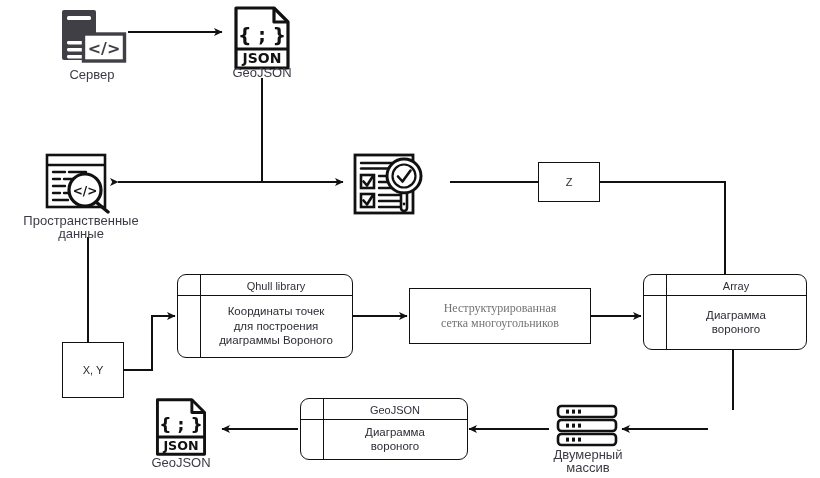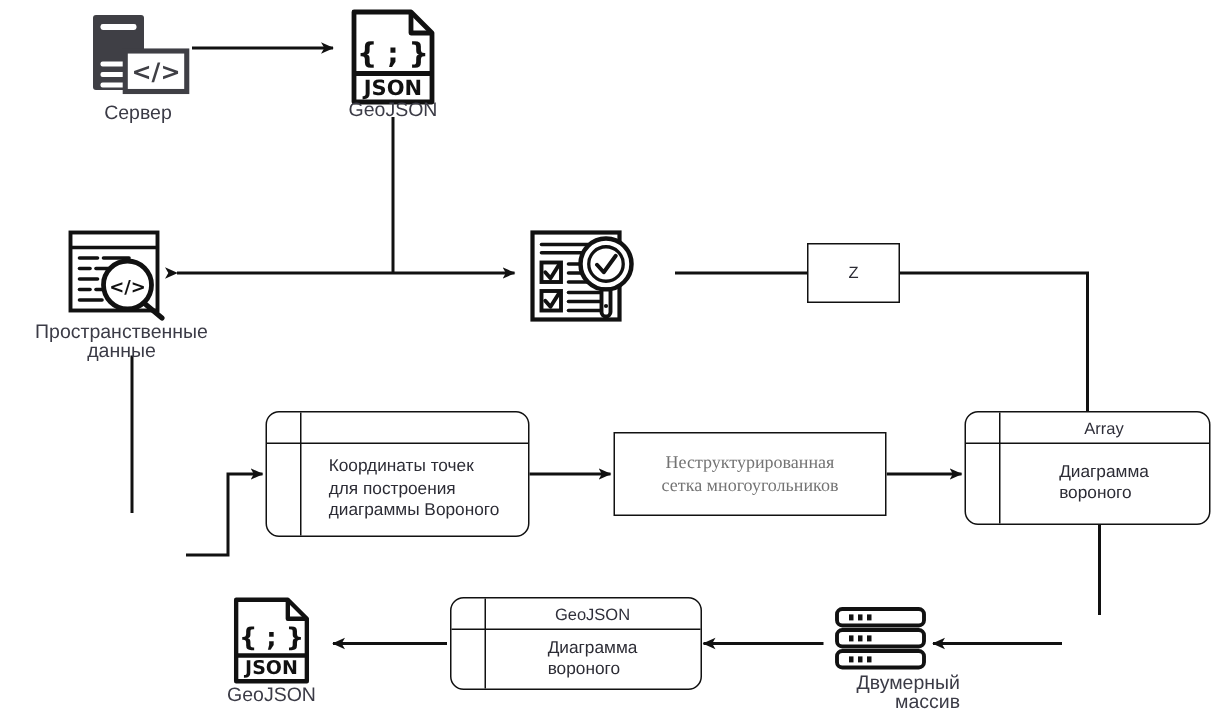--- a/index.html
+++ b/index.html
@@ -68,21 +68,21 @@
   .module .hdr{
     position:absolute;
     left:22px;right:0;top:1px;height:19px;
     display:flex;align-items:center;justify-content:center;
     font-size:11px;color:#2f2f3a;
   }
   .module .body{
     position:absolute;
     left:22px;right:0;top:20px;bottom:0;
     display:flex;align-items:center;justify-content:center;
-    text-align:left;
+    text-align:center;
     font-size:11.5px;line-height:14.5px;
     color:#2c2c35;
     white-space:pre-line;
     padding:0 0;
     box-sizing:border-box;
   }
 
   
   .icon{position:absolute;}
 </style>
@@ -202,24 +202,28 @@
       <path d="M46,24.5 L50.5,29.5 L58.5,18.5" fill="none" stroke="#111" stroke-width="2.6" stroke-linecap="round" stroke-linejoin="round"></path>
       <path d="M49,41 h6 v15 a3,3 0 0 1 -6,0 z" fill="#fff" stroke="#111" stroke-width="2.6"></path>
       <circle cx="52" cy="52" r="1.4" fill="#111"></circle>
     </svg>
   </div>
 
   <div class="rect" style="left:538px;top:162px;width:62px;height:40px;">
     <span class="txt">Z</span>
   </div>
 
+  <div class="rect" style="left:62px;top:342px;width:62px;height:56px;">
+    <span class="txt">X, Y</span>
+  </div>
 
   <div class="module" style="left:177px;top:274px;width:176px;height:84px;">
     <div class="rail"></div>
     <div class="hdrline"></div>
+    <div class="hdr">Qhull library</div>
     <div class="body">Координаты точек
 для построения
 диаграммы Вороного</div>
   </div>
 
   <div class="rect serif" style="left:409px;top:288px;width:182px;height:56px;">
     <span class="txt">Неструктурированная
 сетка многоугольников</span>
   </div>
 
@@ -245,21 +249,21 @@
         <rect x="23" y="5.6" width="3" height="4"></rect>
         <rect x="11" y="19.6" width="3" height="4"></rect>
           <rect x="17" y="19.6" width="3" height="4"></rect>
         <rect x="23" y="19.6" width="3" height="4"></rect>
         <rect x="11" y="33.6" width="3" height="4"></rect>
           <rect x="17" y="33.6" width="3" height="4"></rect>
         <rect x="23" y="33.6" width="3" height="4"></rect>
       </g>
     </svg>
   </div>
-  <div class="cap" style="left:536px;top:448px;width:104px;text-align:right;">Двумерный
+  <div class="cap" style="left:536px;top:448px;width:104px;">Двумерный
 массив</div>
 
   <div class="module" style="left:300px;top:398px;width:168px;height:62px;">
     <div class="rail"></div>
     <div class="hdrline"></div>
     <div class="hdr">GeoJSON</div>
     <div class="body">Диаграмма
 вороного</div>
   </div>
 

